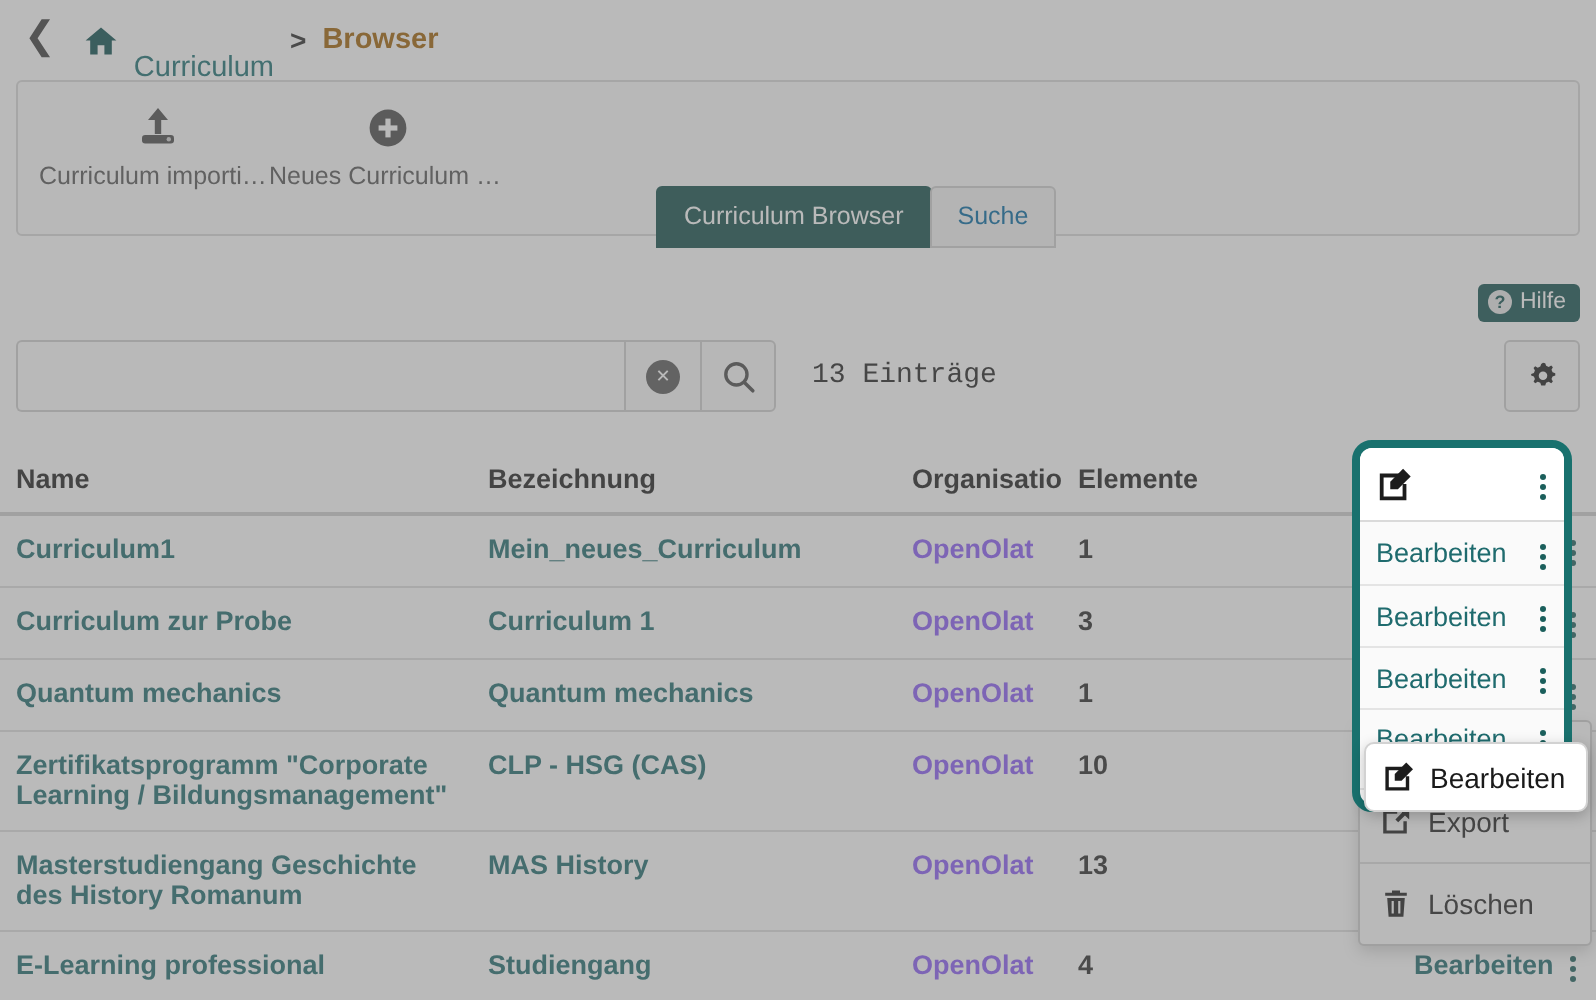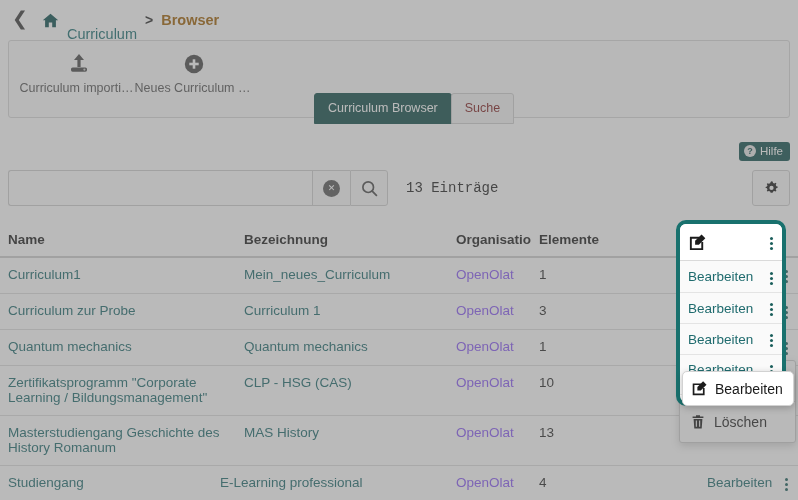--- a/index.html
+++ b/index.html
@@ -50,29 +50,29 @@
     gap: 4px; padding-top: 4px;
   }
   .tool-icon { height: 26px; display: flex; align-items: center; justify-content: center; }
   .tool-label {
     font-size: 12.5px; color: #555; white-space: nowrap;
     overflow: hidden; text-overflow: ellipsis; max-width: 118px;
   }
 
   
   .tabs {
-    position: absolute; left: 314px; top: 93px;
+    position: absolute; left: 328px; top: 93px;
     display: flex; z-index: 4; border-radius: 12px;
   }
   .tab {
     font-size: 12.5px;
     padding: 7px 13px 8px;
     border: 1px solid #cfcfcf;
     background: #f3f3f3;
-    color: #7f1d1d;
+    color: #0369a1;
     border-radius: 3px 3px 0 0;
   }
   .tab.active {
     background: #134e4a;
     border-color: #134e4a;
     color: #ffffff;
   }
   .tab + .tab { margin-left: -1px; }
 
   
@@ -134,21 +134,21 @@
   .tbl { position: absolute; left: 0; top: 224px; width: 798px; }
   .trow {
     display: flex;
     border-bottom: 1px solid #dedede;
     font-size: 13.5px;
   }
   .thead .trow { border-bottom: 2px solid #cfcfcf; }
   .thead .tcell {
     font-weight: bold; color: #1d1d1d; padding: 8px 6px 9px 8px;
   }
-  .tcell { padding: 9px 6px 10px 8px; color: #1f6b6e; overflow: hidden; }
+  .tcell { padding: 9px 6px 10px 8px; color: #1f6b6e; overflow: hidden; font-weight: bold; }
   .c-name { width: 236px; }
   .c-bez  { width: 212px; }
   .c-org  { width: 83px; color: #8b5cf6; }
   .c-ele  { width: 68px; color: #2a2a2a; }
   .c-abs  { width: 100px; color: #2a2a2a; }
   .c-act  { width: 99px; display: flex; align-items: flex-start; justify-content: space-between; padding-right: 10px;}
   .thead .c-org, .thead .c-ele, .thead .c-abs { color: #1d1d1d; }
   .act-link { color: #1f6b6e; }
   .kebab { display: flex; flex-direction: column; gap: 2px; padding-top: 3px; }
   .kebab i { width: 3px; height: 3px; border-radius: 50%; background: #1b5f5c; display: block; }
@@ -370,22 +370,22 @@
         <div class="tcell c-act">
           <span class="act-link">Bearbeiten</span>
           <span class="kebab">
               <i></i>
               <i></i>
               <i></i>
             </span>
         </div>
       </div>
       <div class="trow">
+        <div class="tcell c-name">E-Learning professional</div>
         <div class="tcell c-bez">Studiengang</div>
-        <div class="tcell c-name">E-Learning professional</div>
         <div class="tcell c-org">OpenOlat</div>
         <div class="tcell c-ele">4</div>
         <div class="tcell c-abs"></div>
         <div class="tcell c-act">
           <span class="act-link">Bearbeiten</span>
           <span class="kebab">
               <i></i>
               <i></i>
               <i></i>
             </span>
@@ -395,20 +395,27 @@
     </div>
   </div>
 
   <div class="dropdown">
     <div class="dd-item">
       <svg width="16" height="16" viewBox="0 0 16 16">
         <path d="M1.6 3.2h8.2v1.6H3.2v8h8v-5.2h1.6v6.8H1.6z" fill="#1c1c1c"></path>
         <path d="M11.4 1.2l3.2 3.2-5.4 5.4H6.0V6.6z" fill="#1c1c1c"></path>
       </svg>
       <span>Bearbeiten</span>
+    </div>
+    <div class="dd-item">
+      <svg width="16" height="16" viewBox="0 0 16 16">
+        <path d="M1.6 2.2h7v1.7H3.3v8.4h8.4V7.6h1.7v6.2H1.6z" fill="#1c1c1c"></path>
+        <path d="M9.0 1.2l5.6 0 0 5.6-2.1-2.1-3.4 3.4-1.4-1.4 3.4-3.4z" fill="#1c1c1c"></path>
+      </svg>
+      <span>Export</span>
     </div>
     <div class="dd-sep"></div>
     <div class="dd-item">
       <svg width="16" height="16" viewBox="0 0 16 16">
         <path d="M6.0 1.2h4v1.2h3.4v1.5H2.6V2.4H6z" fill="#1c1c1c"></path>
         <path d="M3.6 5.0h8.8l-.7 9.4H4.3zM5.8 6.5v6.2h1.1V6.5zM9.1 6.5v6.2h1.1V6.5z" fill="#1c1c1c"></path>
       </svg>
       <span>Löschen</span>
     </div>
   </div>

